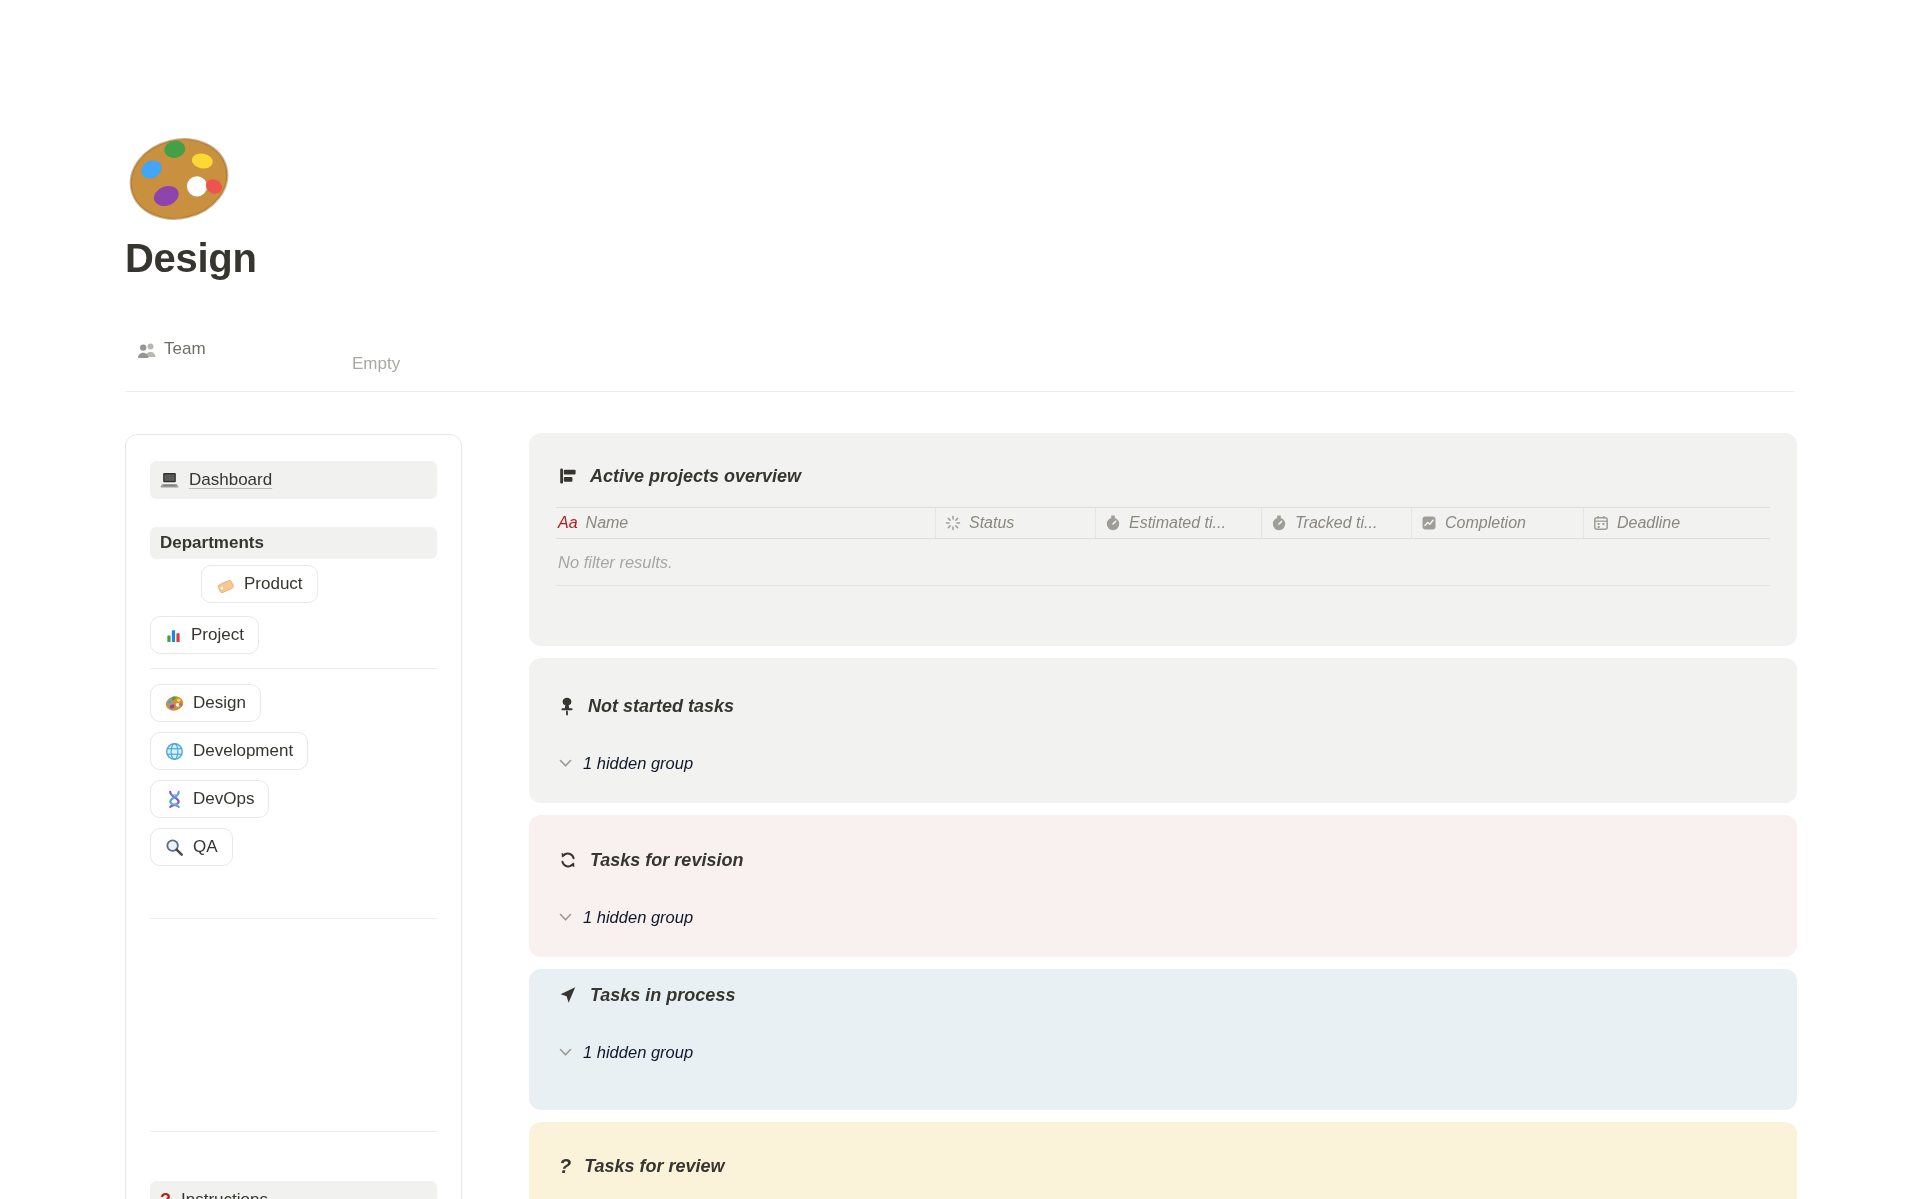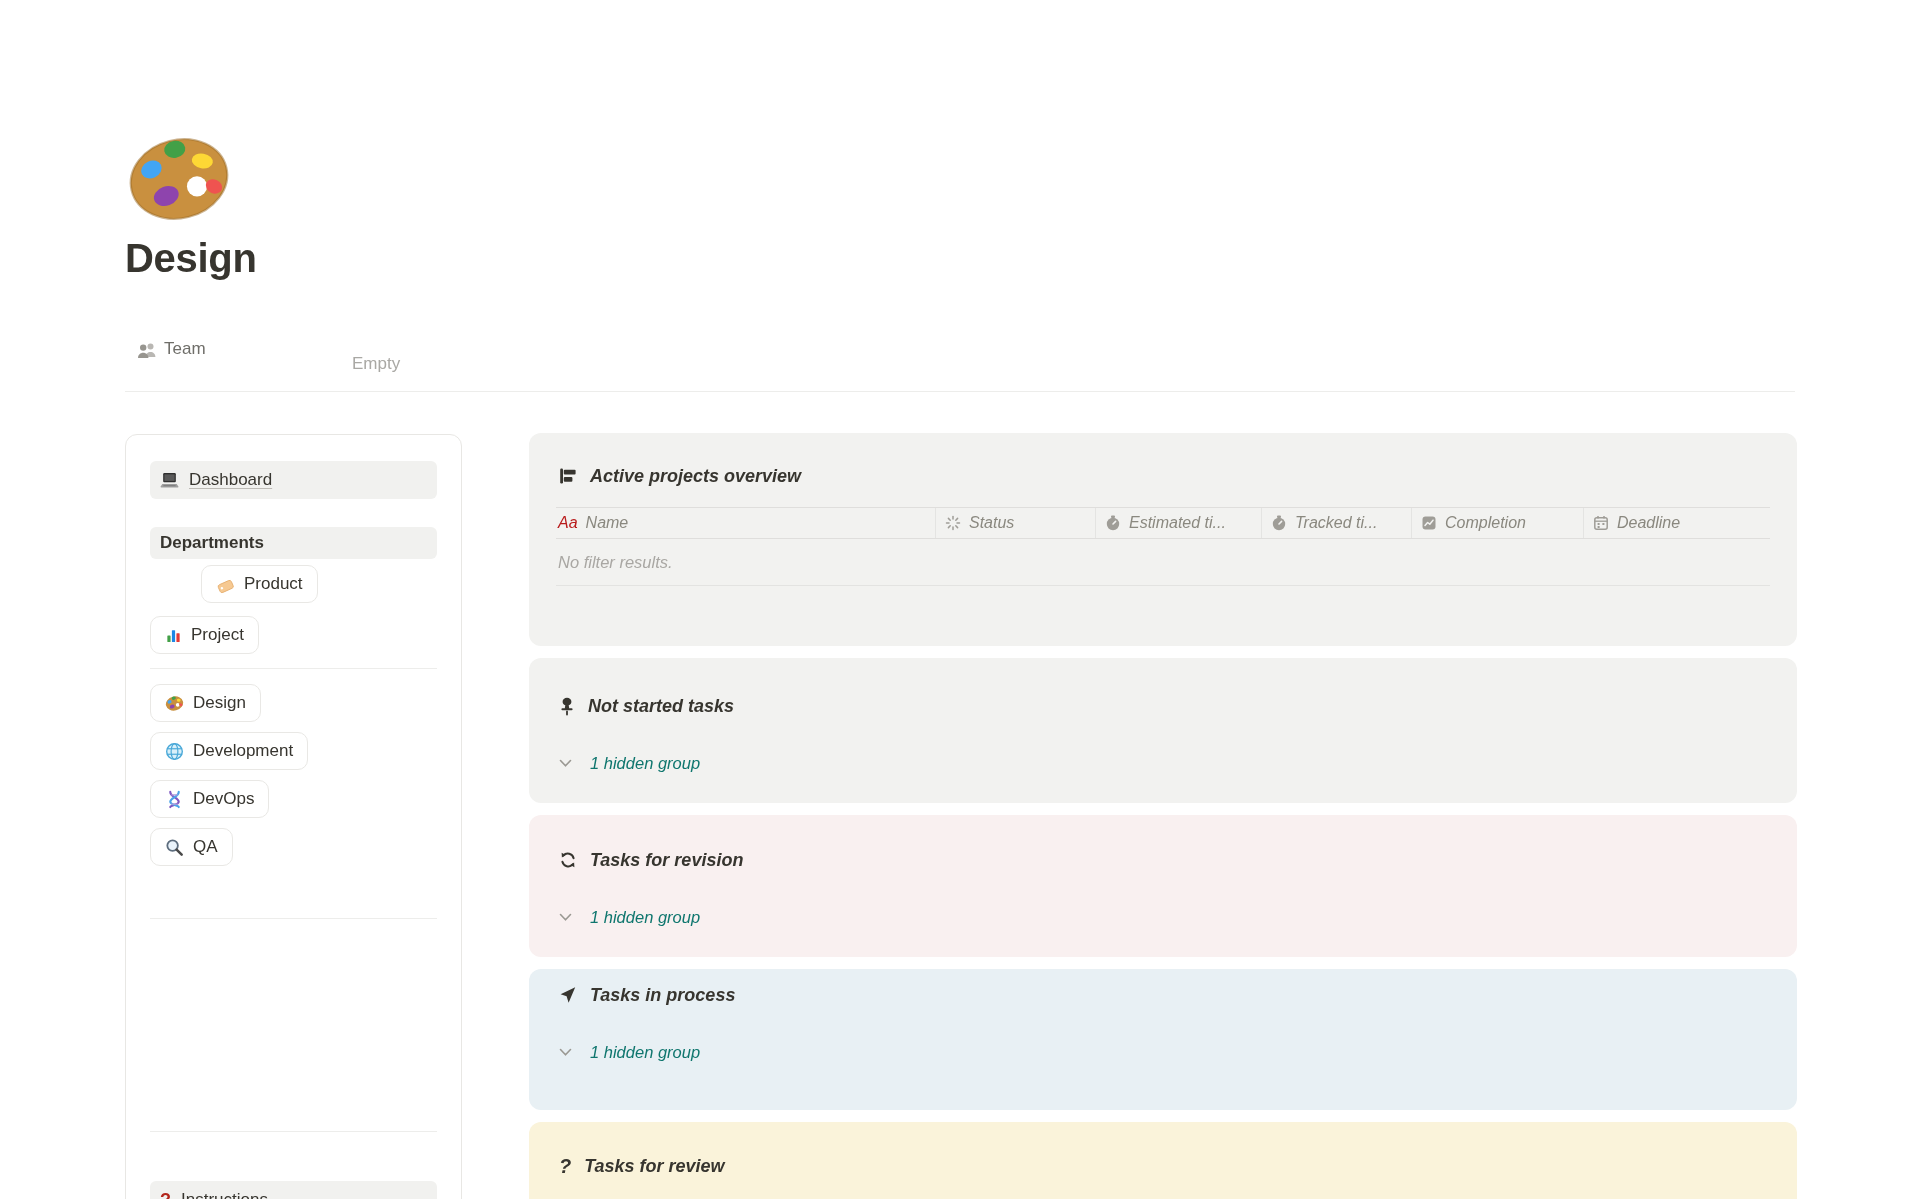--- a/index.html
+++ b/index.html
@@ -49,22 +49,22 @@
   
   .card{left:529px;width:1268px;border-radius:12px;box-sizing:border-box;font-style:italic;}
   .card-gray{background:#f2f2f0;}
   .card-pink{background:#f9f0f0;}
   .card-blue{background:#e8f0f4;}
   .card-yellow{background:#faf3da;}
 
   .card-title-row{display:flex;align-items:center;gap:13px;padding-left:30px;height:26px;}
   .card-title{font-size:18px;font-weight:600;color:#37352f;cursor:pointer;}
 
-  .hidden-row{display:flex;align-items:center;gap:18px;padding-left:30px;height:24px;cursor:pointer;
-    font-size:16.5px;color:#0f766e;}
+  .hidden-row{display:flex;align-items:center;gap:11px;padding-left:30px;height:24px;cursor:pointer;
+    font-size:16.5px;color:#0f172a;}
 
   
   .tbl-header{
     margin:18px 27px 0 27px;height:30px;display:flex;align-items:stretch;
     border-top:1px solid rgba(55,53,47,.10);border-bottom:1px solid rgba(55,53,47,.10);
   }
   .th{
     display:flex;align-items:center;gap:8px;box-sizing:border-box;
     font-size:16px;color:#8a887f;white-space:nowrap;overflow:hidden;
     border-right:1px solid rgba(55,53,47,.07);padding-left:9px;cursor:pointer;

